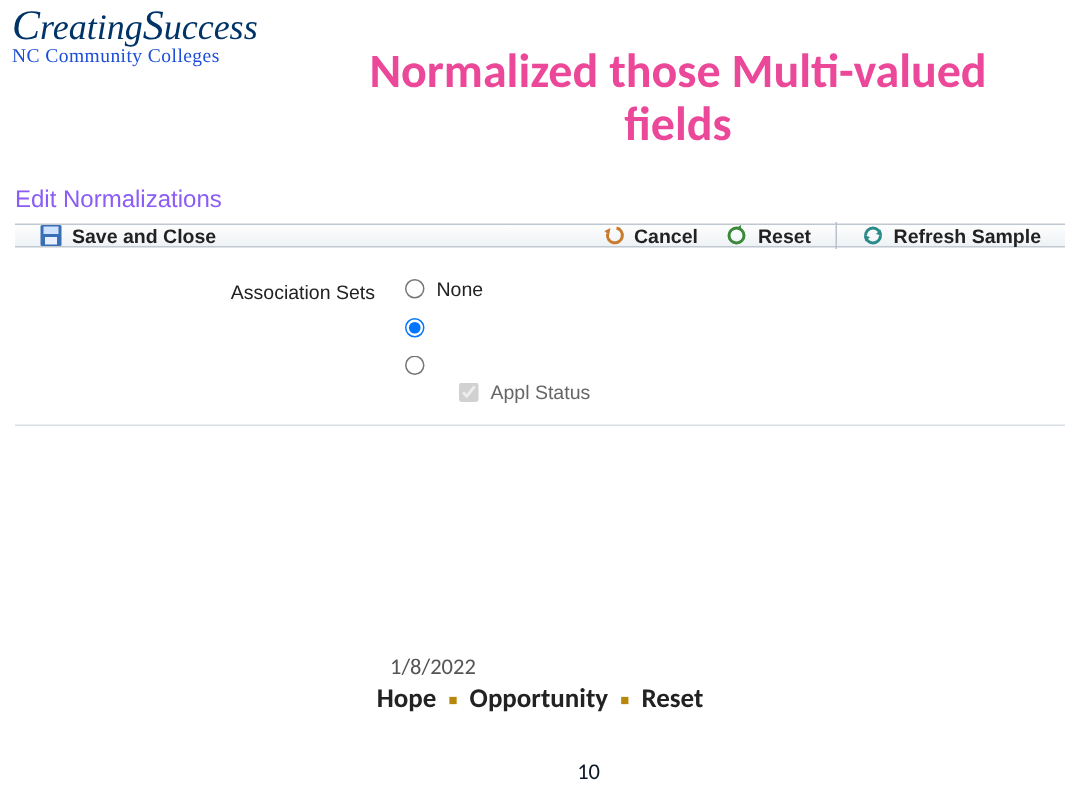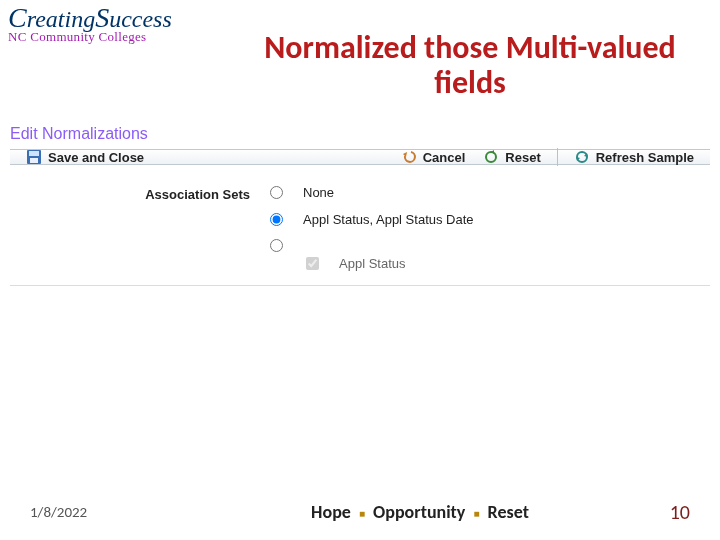--- a/index.html
+++ b/index.html
@@ -21,32 +21,32 @@
     font-family: 'Times New Roman', serif;
     font-style: italic;
     font-weight: normal;
     font-size: 24px;
     color: #003366;
   }
   .logo-main .big { font-size: 28px; }
   .logo-sub {
     font-family: 'Times New Roman', serif;
     font-size: 13px;
-    color: #a21caf;
+    color: #1d4ed8;
     margin-top: -2px;
     letter-spacing: 0.3px;
   }
   .title {
     position: absolute;
     top: 30px;
-    left: 250px;
+    left: 232px;
     width: 440px;
     font-family: Calibri, Arial, sans-serif;
     font-size: 32px;
-    color: #b91c1c;
+    color: #ec4899;
     text-align: center;
     line-height: 1.1;
   }
   .panel {
     position: absolute;
     top: 125px;
     left: 10px;
     width: 700px;
     font-family: Tahoma, Arial, sans-serif;
     font-size: 13px;
@@ -96,33 +96,33 @@
   .form-row {
     display: flex;
     align-items: flex-start;
     padding: 6px 0;
   }
   .form-row.bordered { border-bottom: 1px solid #d8dde3; padding-bottom: 14px; }
   .form-label {
     width: 260px;
     text-align: right;
     padding-right: 20px;
-    font-weight: bold;
+    font-weight: normal;
     padding-top: 2px;
   }
   .form-body {
     flex: 1;
     display: flex;
     flex-direction: column;
     gap: 12px;
   }
   .radio-line, .check-line {
     display: flex;
     align-items: center;
-    gap: 20px;
+    gap: 8px;
   }
   .sub-checks {
     margin-left: 36px;
     display: flex;
     gap: 8px;
     margin-top: 4px;
   }
   input[type=radio], input[type=checkbox] {
     width: 13px;
     height: 13px;
@@ -130,31 +130,32 @@
   .greyed { color: #666; }
   .footer {
     position: absolute;
     bottom: 16px;
     left: 0;
     width: 720px;
     display: flex;
     align-items: center;
     padding: 0 30px;
     font-family: Calibri, Arial, sans-serif;
+    flex-direction: column;
   }
   .footer-date { font-size: 15px; color: #555; width: 200px; }
   .footer-motto {
     flex: 1;
     text-align: center;
     font-weight: bold;
     font-size: 18px;
     color: #222;
   }
   .footer-motto .dot { color: #b8860b; font-size: 10px; vertical-align: middle; padding: 0 4px; }
-  .footer-page { width: 80px; text-align: right; font-size: 20px; color: #7f1d1d; }
+  .footer-page { width: 80px; text-align: right; font-size: 15px; color: #0f172a; margin-top: 30px; }
 </style>
 </head>
 <body>
 
 <div class="logo">
   <div class="logo-main">
     <span class="big">C</span>reating<span class="big">S</span>uccess
   </div>
   <div class="logo-sub">NC Community Colleges</div>
 </div>
@@ -217,21 +218,20 @@
 
     <div class="form-row bordered">
       <div class="form-label">Association Sets</div>
       <div class="form-body">
         <label class="radio-line">
           <input type="radio" name="assoc" style="">
           <span>None</span>
         </label>
         <label class="radio-line">
           <input type="radio" name="assoc" checked="" style="">
-          <span>Appl Status, Appl Status Date</span>
         </label>
         <div>
           <label class="radio-line">
             <input type="radio" name="assoc" style="">
           </label>
           <div class="sub-checks">
             <label class="check-line greyed">
               <input type="checkbox" checked="" disabled="" style="">
               <span>Appl Status</span>
             </label>

